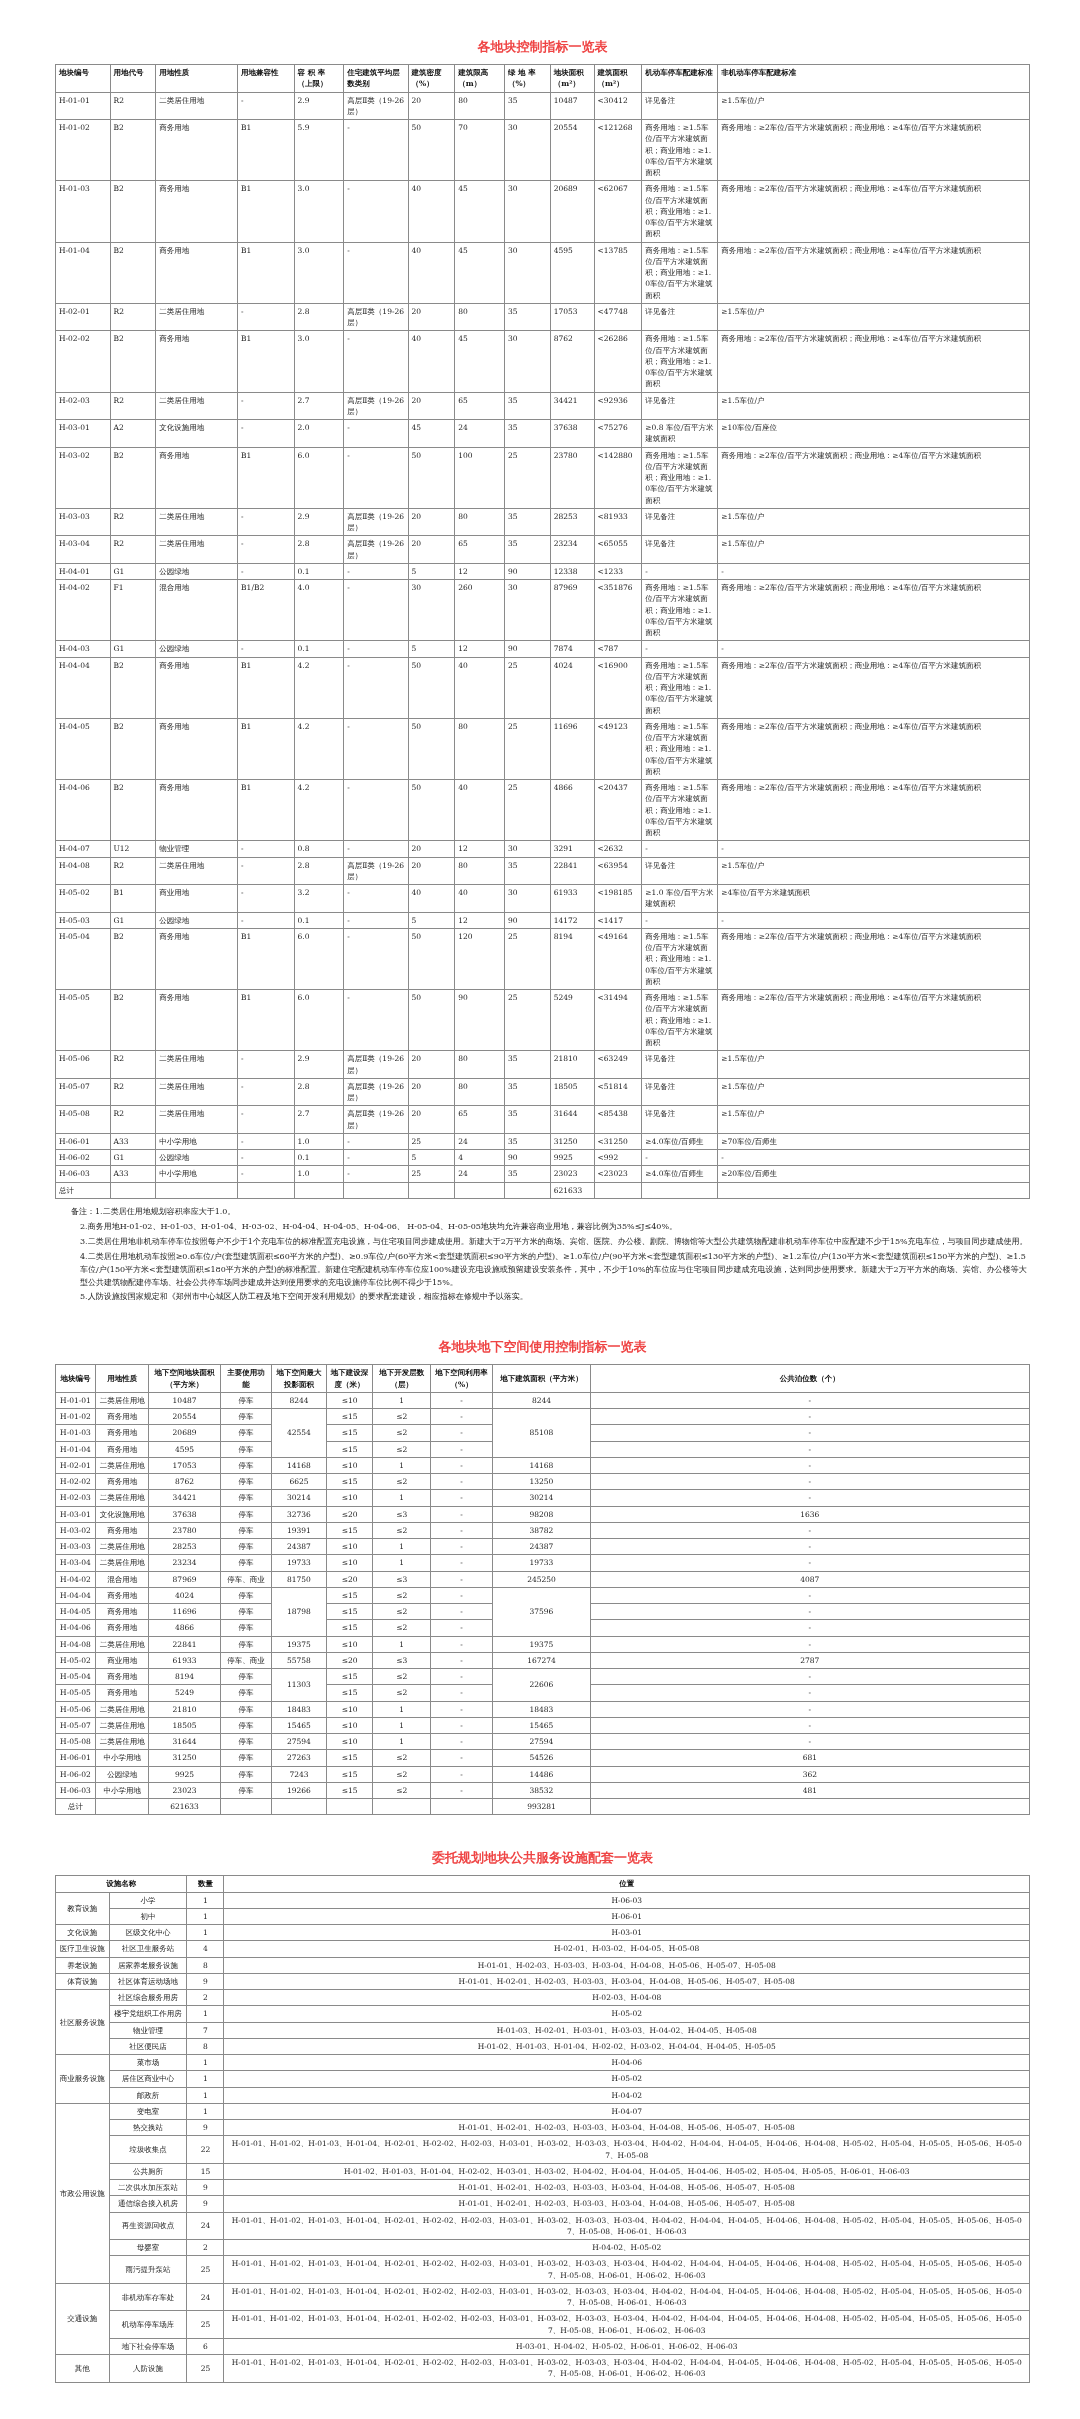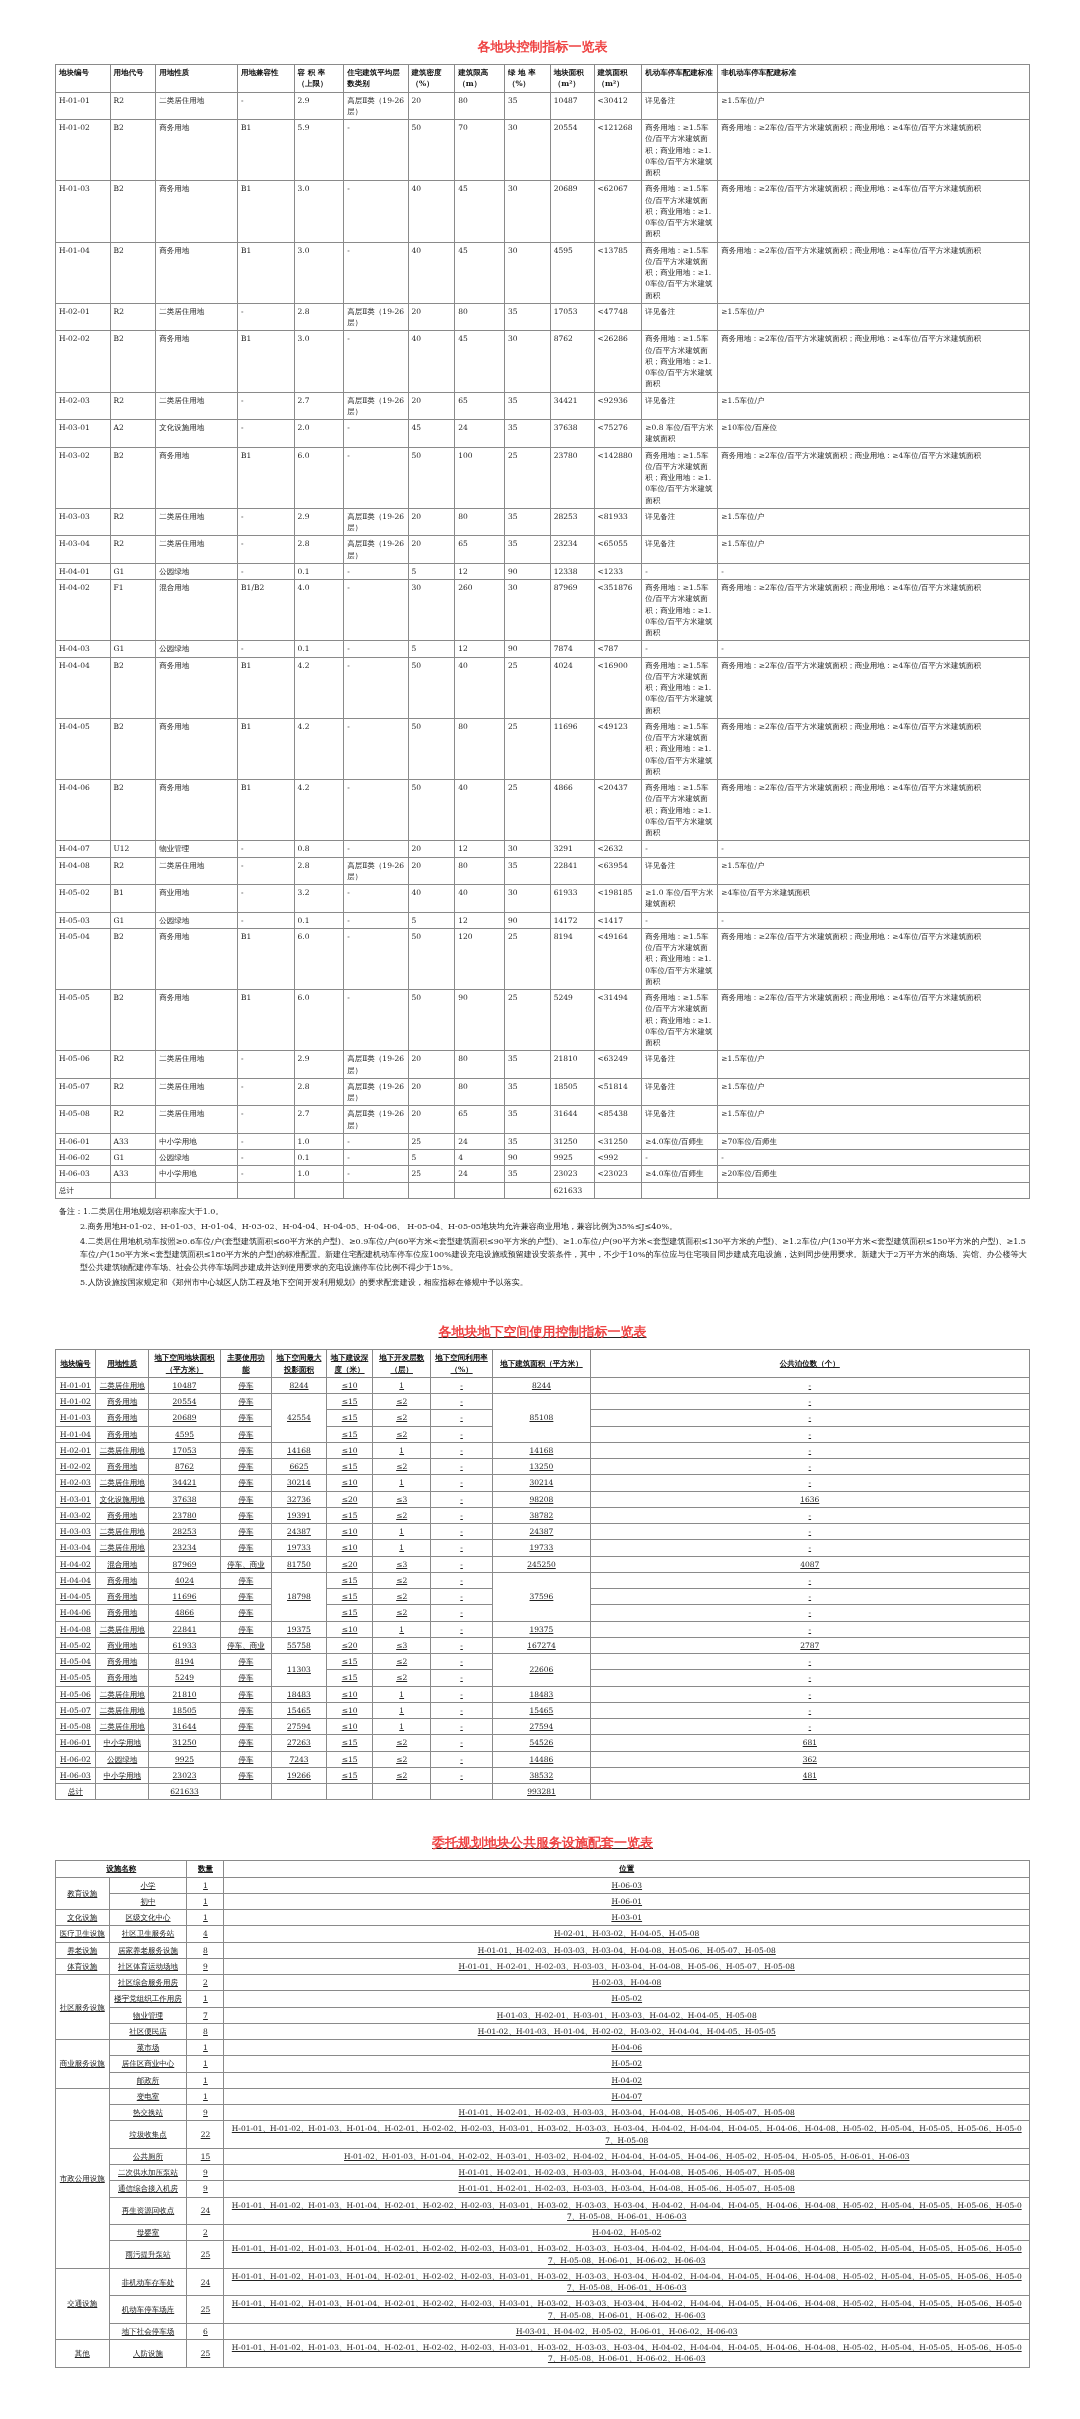--- a/index.html
+++ b/index.html
@@ -8,23 +8,23 @@
   .tbl-title{font-size:13px;font-weight:bold;text-align:center;margin:0 0 8px 0;color:#ef4444;}
   table.tbl{border-collapse:collapse;table-layout:fixed;width:100%;border:1.5px solid #555;}
   table.tbl th,table.tbl td{border:1px solid #8a8a8a;padding:2px 3px;vertical-align:top;
       font-size:7.5px;line-height:1.5;word-break:break-all;overflow-wrap:break-word;}
   table.tbl th{font-weight:bold;color:#111;}
   
   #t1 th,#t1 td{text-align:left;}
   
   #t2 th,#t2 td,#t3 th,#t3 td{text-align:center;vertical-align:middle;}
   .notes{margin-top:7px;}
-  .note{margin:0 0 2px 4px;font-size:8px;line-height:1.62;color:#222;}
+  .note{margin:0 0 2px 16px;font-size:8px;line-height:1.62;color:#222;}
   .note-ind{margin-left:25px;}
-  .sec{margin-top:34px;text-decoration:underline;}
+  .sec{margin-top:34px;}
 </style>
 </head>
 <body>
 
 <div class="sheet">
 
   <div>
     <h1 class="tbl-title">各地块控制指标一览表</h1>
     <table class="tbl" id="t1">
         <colgroup>
@@ -508,20 +508,21 @@
             <td>621633</td>
             <td></td>
             <td></td>
             <td></td>
           </tr>
         </tbody>
     </table>
     <div class="notes" id="notes">
         <p class="note">备注：1.二类居住用地规划容积率应大于1.0。</p>
         <p class="note note-ind">2.商务用地H-01-02、H-01-03、H-01-04、H-03-02、H-04-04、H-04-05、H-04-06、 H-05-04、H-05-05地块均允许兼容商业用地，兼容比例为35%≤J≤40%。</p>
+        <p class="note note-ind">3.二类居住用地非机动车停车位按照每户不少于1个充电车位的标准配置充电设施，与住宅项目同步建成使用。新建大于2万平方米的商场、宾馆、医院、办公楼、剧院、博物馆等大型公共建筑物配建非机动车停车位中应配建不少于15%充电车位，与项目同步建成使用。</p>
         <p class="note note-ind">4.二类居住用地机动车按照≥0.6车位/户(套型建筑面积≤60平方米的户型)、≥0.9车位/户(60平方米&lt;套型建筑面积≤90平方米的户型)、≥1.0车位/户(90平方米&lt;套型建筑面积≤130平方米的户型)、≥1.2车位/户(130平方米&lt;套型建筑面积≤150平方米的户型)、≥1.5车位/户(150平方米&lt;套型建筑面积≤180平方米的户型)的标准配置。新建住宅配建机动车停车位应100%建设充电设施或预留建设安装条件，其中，不少于10%的车位应与住宅项目同步建成充电设施，达到同步使用要求。新建大于2万平方米的商场、宾馆、办公楼等大型公共建筑物配建停车场、社会公共停车场同步建成并达到使用要求的充电设施停车位比例不得少于15%。</p>
         <p class="note note-ind">5.人防设施按国家规定和《郑州市中心城区人防工程及地下空间开发利用规划》的要求配套建设，相应指标在修规中予以落实。</p>
       </div>
   </div>
 
   <div class="sec">
     <h1 class="tbl-title">各地块地下空间使用控制指标一览表</h1>
     <table class="tbl" id="t2">
         <colgroup>
           <col style="width: 4.1%;">

